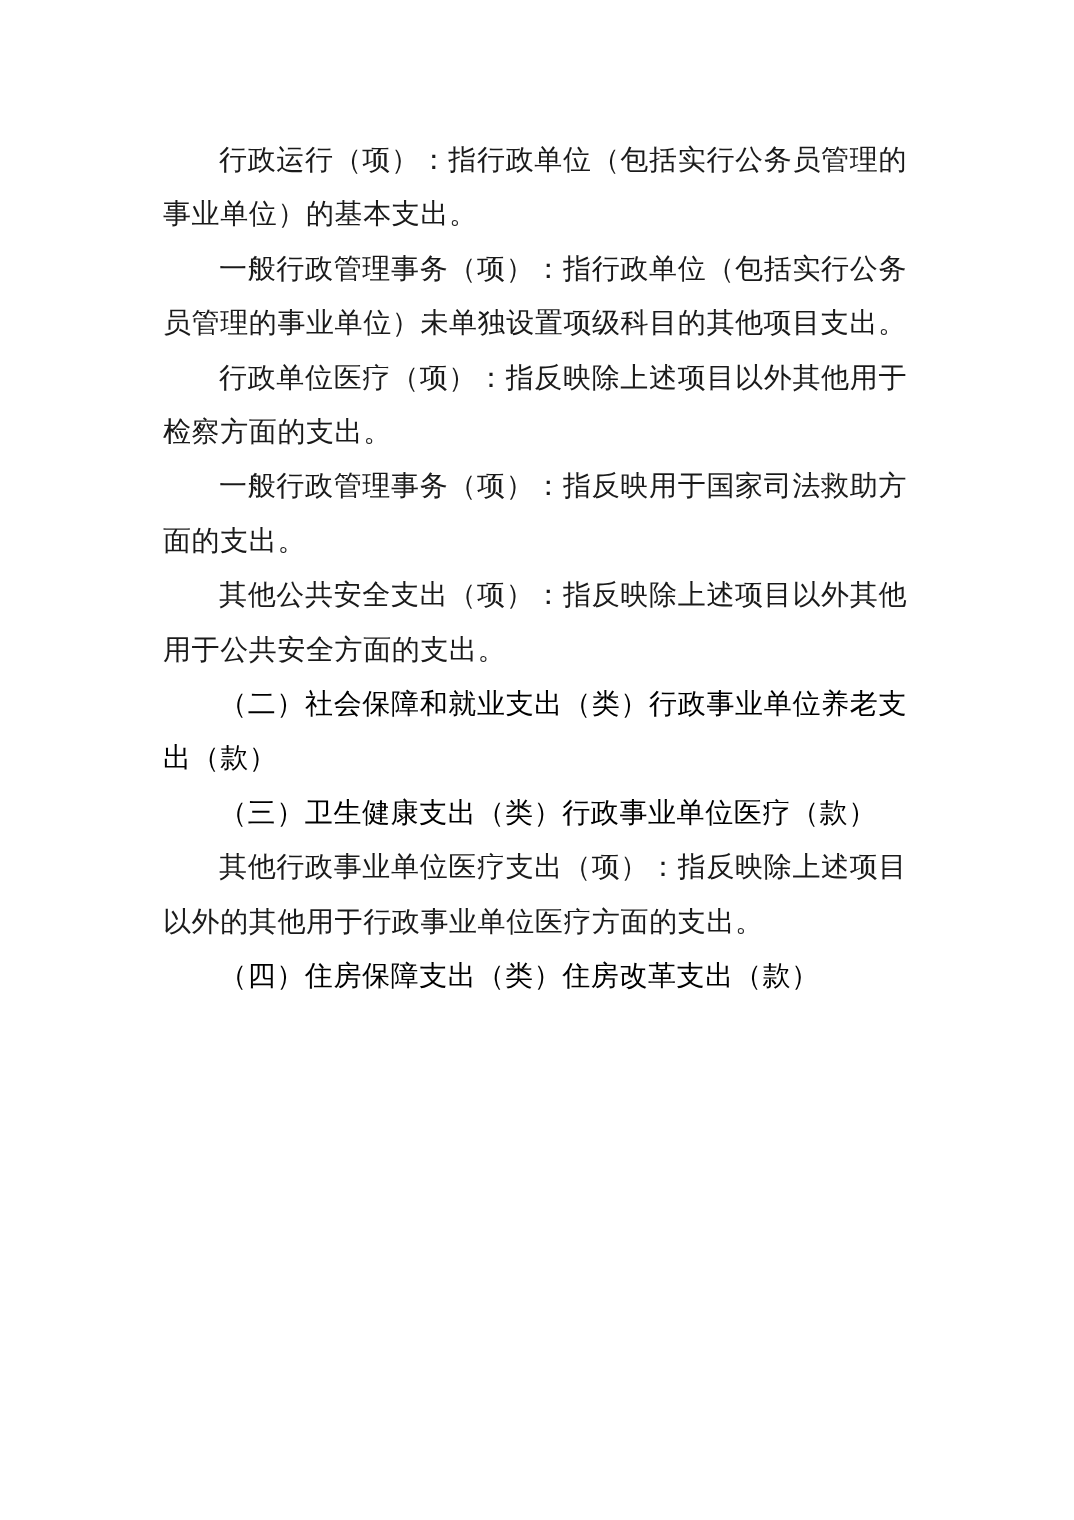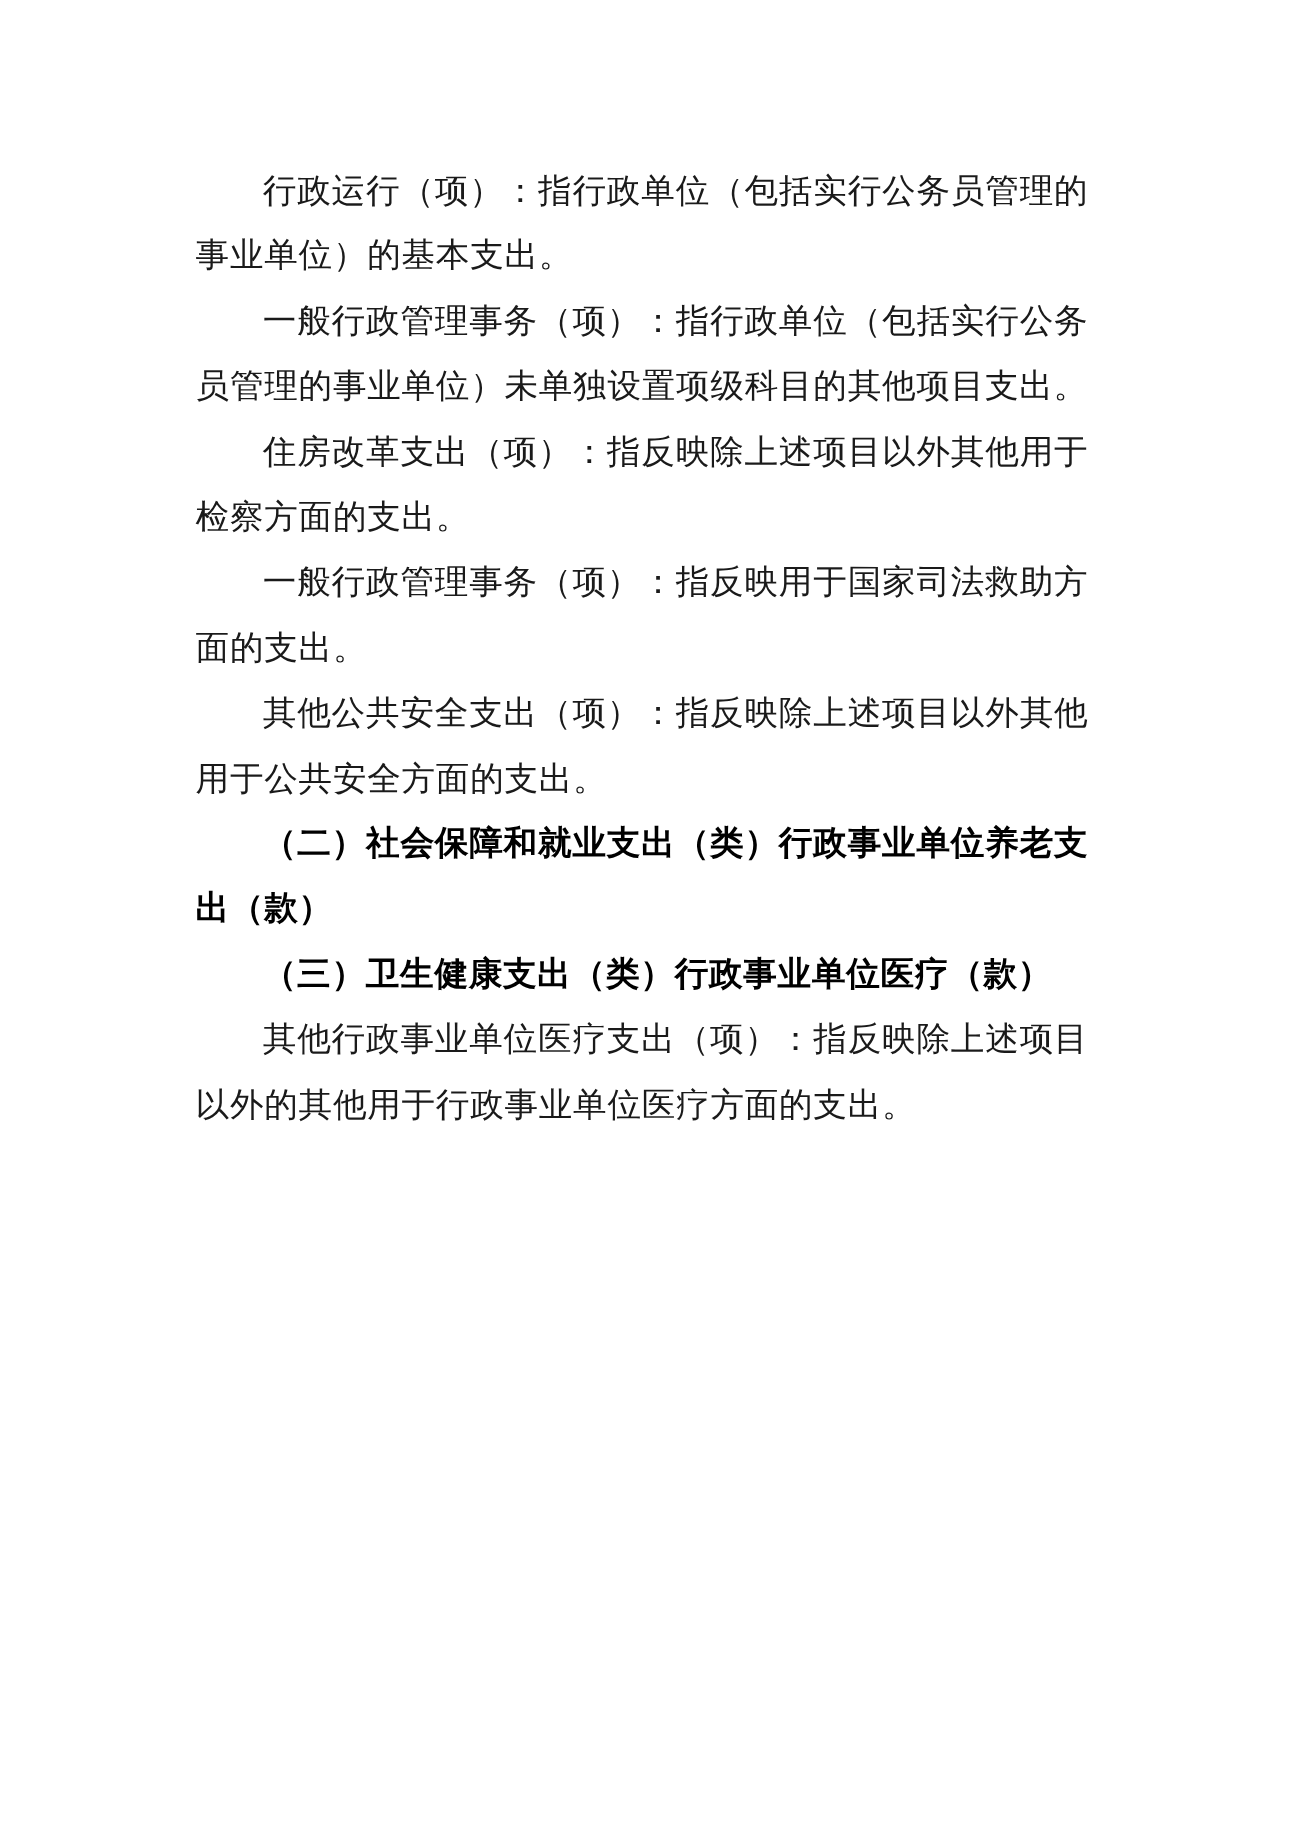--- a/index.html
+++ b/index.html
@@ -26,31 +26,32 @@
     font-size: 28px;
     line-height: 54.4px;
     color: #1a1a1a;
     text-align: justify;
     text-justify: inter-character;
     text-indent: 2em;
     word-break: break-all;
     letter-spacing: 0.6px;
   }
   .doc-body p.heading {
-    font-weight: bold;
+    font-weight: normal;
     color: #000000;
   }
 </style>
 </head>
 <body>
 
 <div class="page">
   <div class="doc-body">
     <p>行政运行（项）：指行政单位（包括实行公务员管理的事业单位）的基本支出。</p>
     <p>一般行政管理事务（项）：指行政单位（包括实行公务员管理的事业单位）未单独设置项级科目的其他项目支出。</p>
-    <p>住房改革支出（项）：指反映除上述项目以外其他用于检察方面的支出。</p>
+    <p>行政单位医疗（项）：指反映除上述项目以外其他用于检察方面的支出。</p>
     <p>一般行政管理事务（项）：指反映用于国家司法救助方面的支出。</p>
     <p>其他公共安全支出（项）：指反映除上述项目以外其他用于公共安全方面的支出。</p>
     <p class="heading">（二）社会保障和就业支出（类）行政事业单位养老支出（款）</p>
     <p class="heading">（三）卫生健康支出（类）行政事业单位医疗（款）</p>
     <p>其他行政事业单位医疗支出（项）：指反映除上述项目以外的其他用于行政事业单位医疗方面的支出。</p>
+    <p class="heading">（四）住房保障支出（类）住房改革支出（款）</p>
   </div>
 </div>
 
 </body></html>

